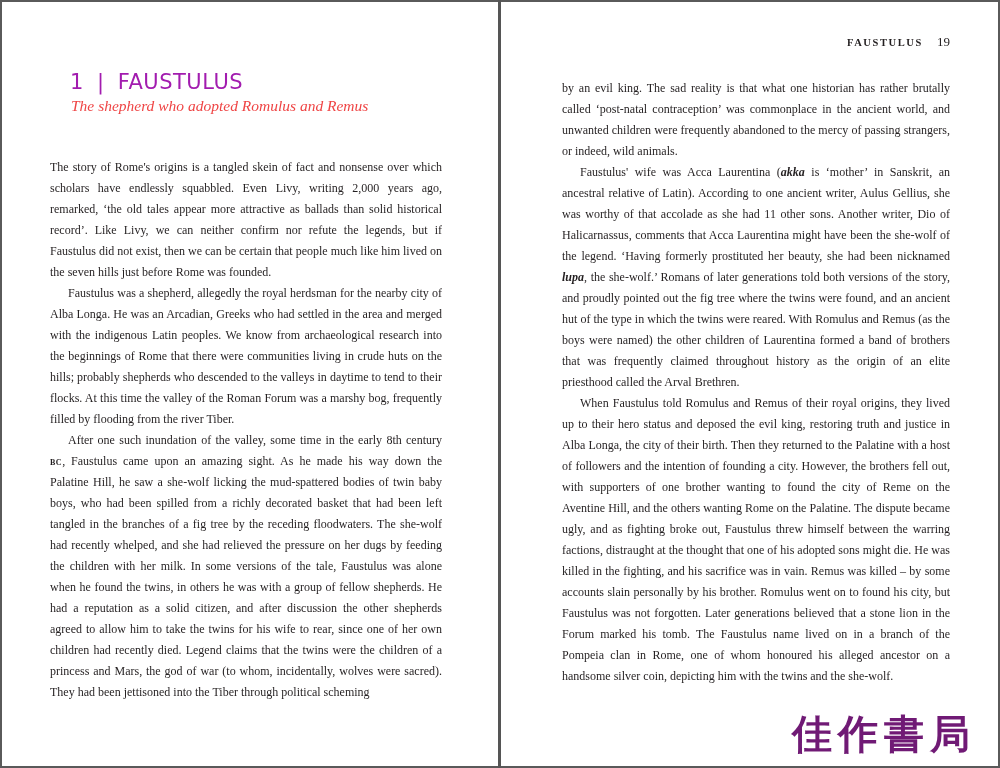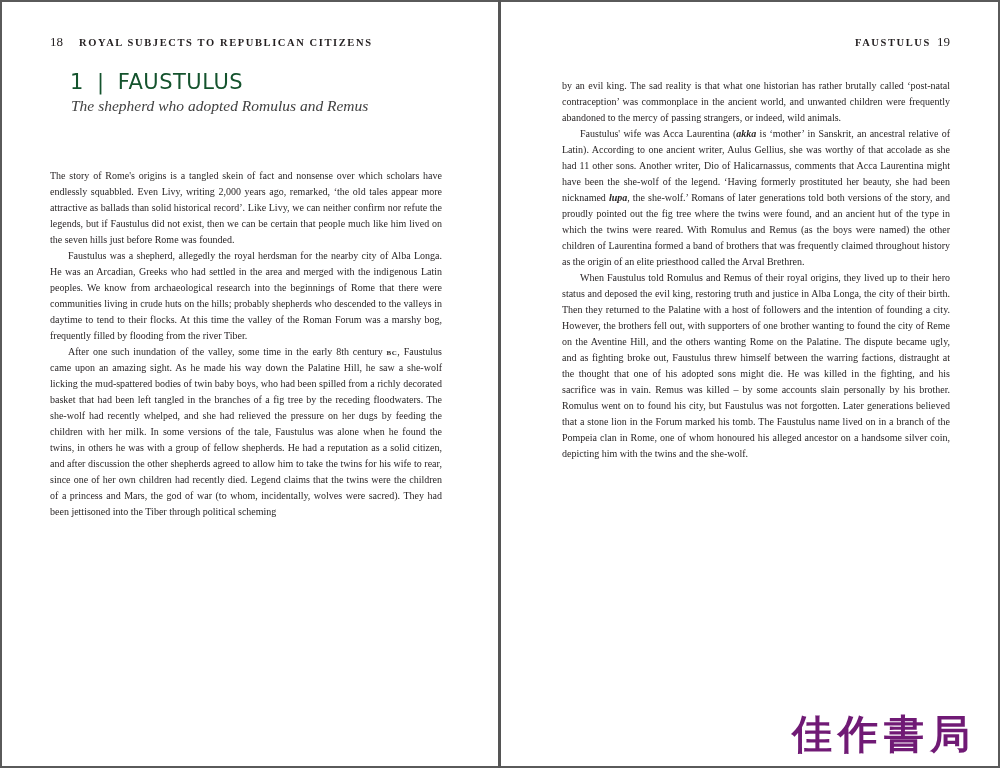--- a/index.html
+++ b/index.html
@@ -21,36 +21,36 @@
   .page-right { left: 562px; width: 388px; }
 
   .running-head {
     position: absolute; top: 34px; font-size: 10.5px; letter-spacing: 1.6px;
     font-weight: bold; text-transform: uppercase; white-space: nowrap;
   }
   .running-head .folio { font-weight: normal; font-size: 13px; letter-spacing: 0; }
   .page-left .running-head { left: 0; }
   .page-left .running-head .folio { margin-right: 16px; }
   .page-right .running-head { right: 0; }
-  .page-right .running-head .folio { margin-left: 6px; }
+  .page-right .running-head .folio { margin-left: 14px; }
 
   .chapter-title {
     position: absolute; left: 20px; top: 70px;
     font-family: "DejaVu Sans", "Liberation Sans", sans-serif;
-    font-size: 21px; color: #14532d; letter-spacing: 0.5px; font-weight: normal;
+    font-size: 21px; color: #a21caf; letter-spacing: 0.5px; font-weight: normal;
   }
   .chapter-sub {
     position: absolute; left: 21px; top: 97px;
-    font-style: italic; font-size: 15.5px; color: #404040;
+    font-style: italic; font-size: 15.5px; color: #ef4444;
   }
 
   .body-text {
-    position: absolute; font-size: 10px; line-height: 16px; text-align: justify;
+    position: absolute; font-size: 12px; line-height: 21px; text-align: justify;
   }
-  .page-left .body-text { top: 168px; left: 0; width: 392px; }
+  .page-left .body-text { top: 157px; left: 0; width: 392px; }
   .page-right .body-text { top: 78px; left: 0; width: 388px; }
   .body-text p { margin: 0; text-indent: 18px; }
   .body-text p.noindent { text-indent: 0; }
   .sc { font-variant: small-caps; text-transform: lowercase; letter-spacing: 0.5px; font-weight: bold; }
   i { font-style: italic; font-weight: bold; }
 
   .watermark {
     position: absolute; right: 24px; bottom: 6px;
     font-family: "DejaVu Sans", sans-serif; font-size: 40px; font-weight: bold;
     color: #701a75; letter-spacing: 6px;
@@ -59,23 +59,20 @@
 </head>
 <body>
 
 <div class="frame-top"></div>
 <div class="frame-bottom"></div>
 <div class="frame-left"></div>
 <div class="frame-right"></div>
 <div class="spine"></div>
 
 <div class="page page-left">
-  <div class="running-head">
-    <span class="folio">18</span><span>Royal Subjects to Republican Citizens</span>
-  </div>
 
   <div class="chapter-title">
     <span>1</span>
     <span style="margin:0 6px;">|</span>
     <span>FAUSTULUS</span>
   </div>
   <div class="chapter-sub">The shepherd who adopted Romulus and Remus</div>
 
   <div class="body-text">
     <p class="noindent">The story of Rome's origins is a tangled skein of fact and nonsense over which scholars have endlessly squabbled. Even Livy, writing 2,000 years ago, remarked, ‘the old tales appear more attractive as ballads than solid historical record’. Like Livy, we can neither confirm nor refute the legends, but if Faustulus did not exist, then we can be certain that people much like him lived on the seven hills just before Rome was founded.</p>

